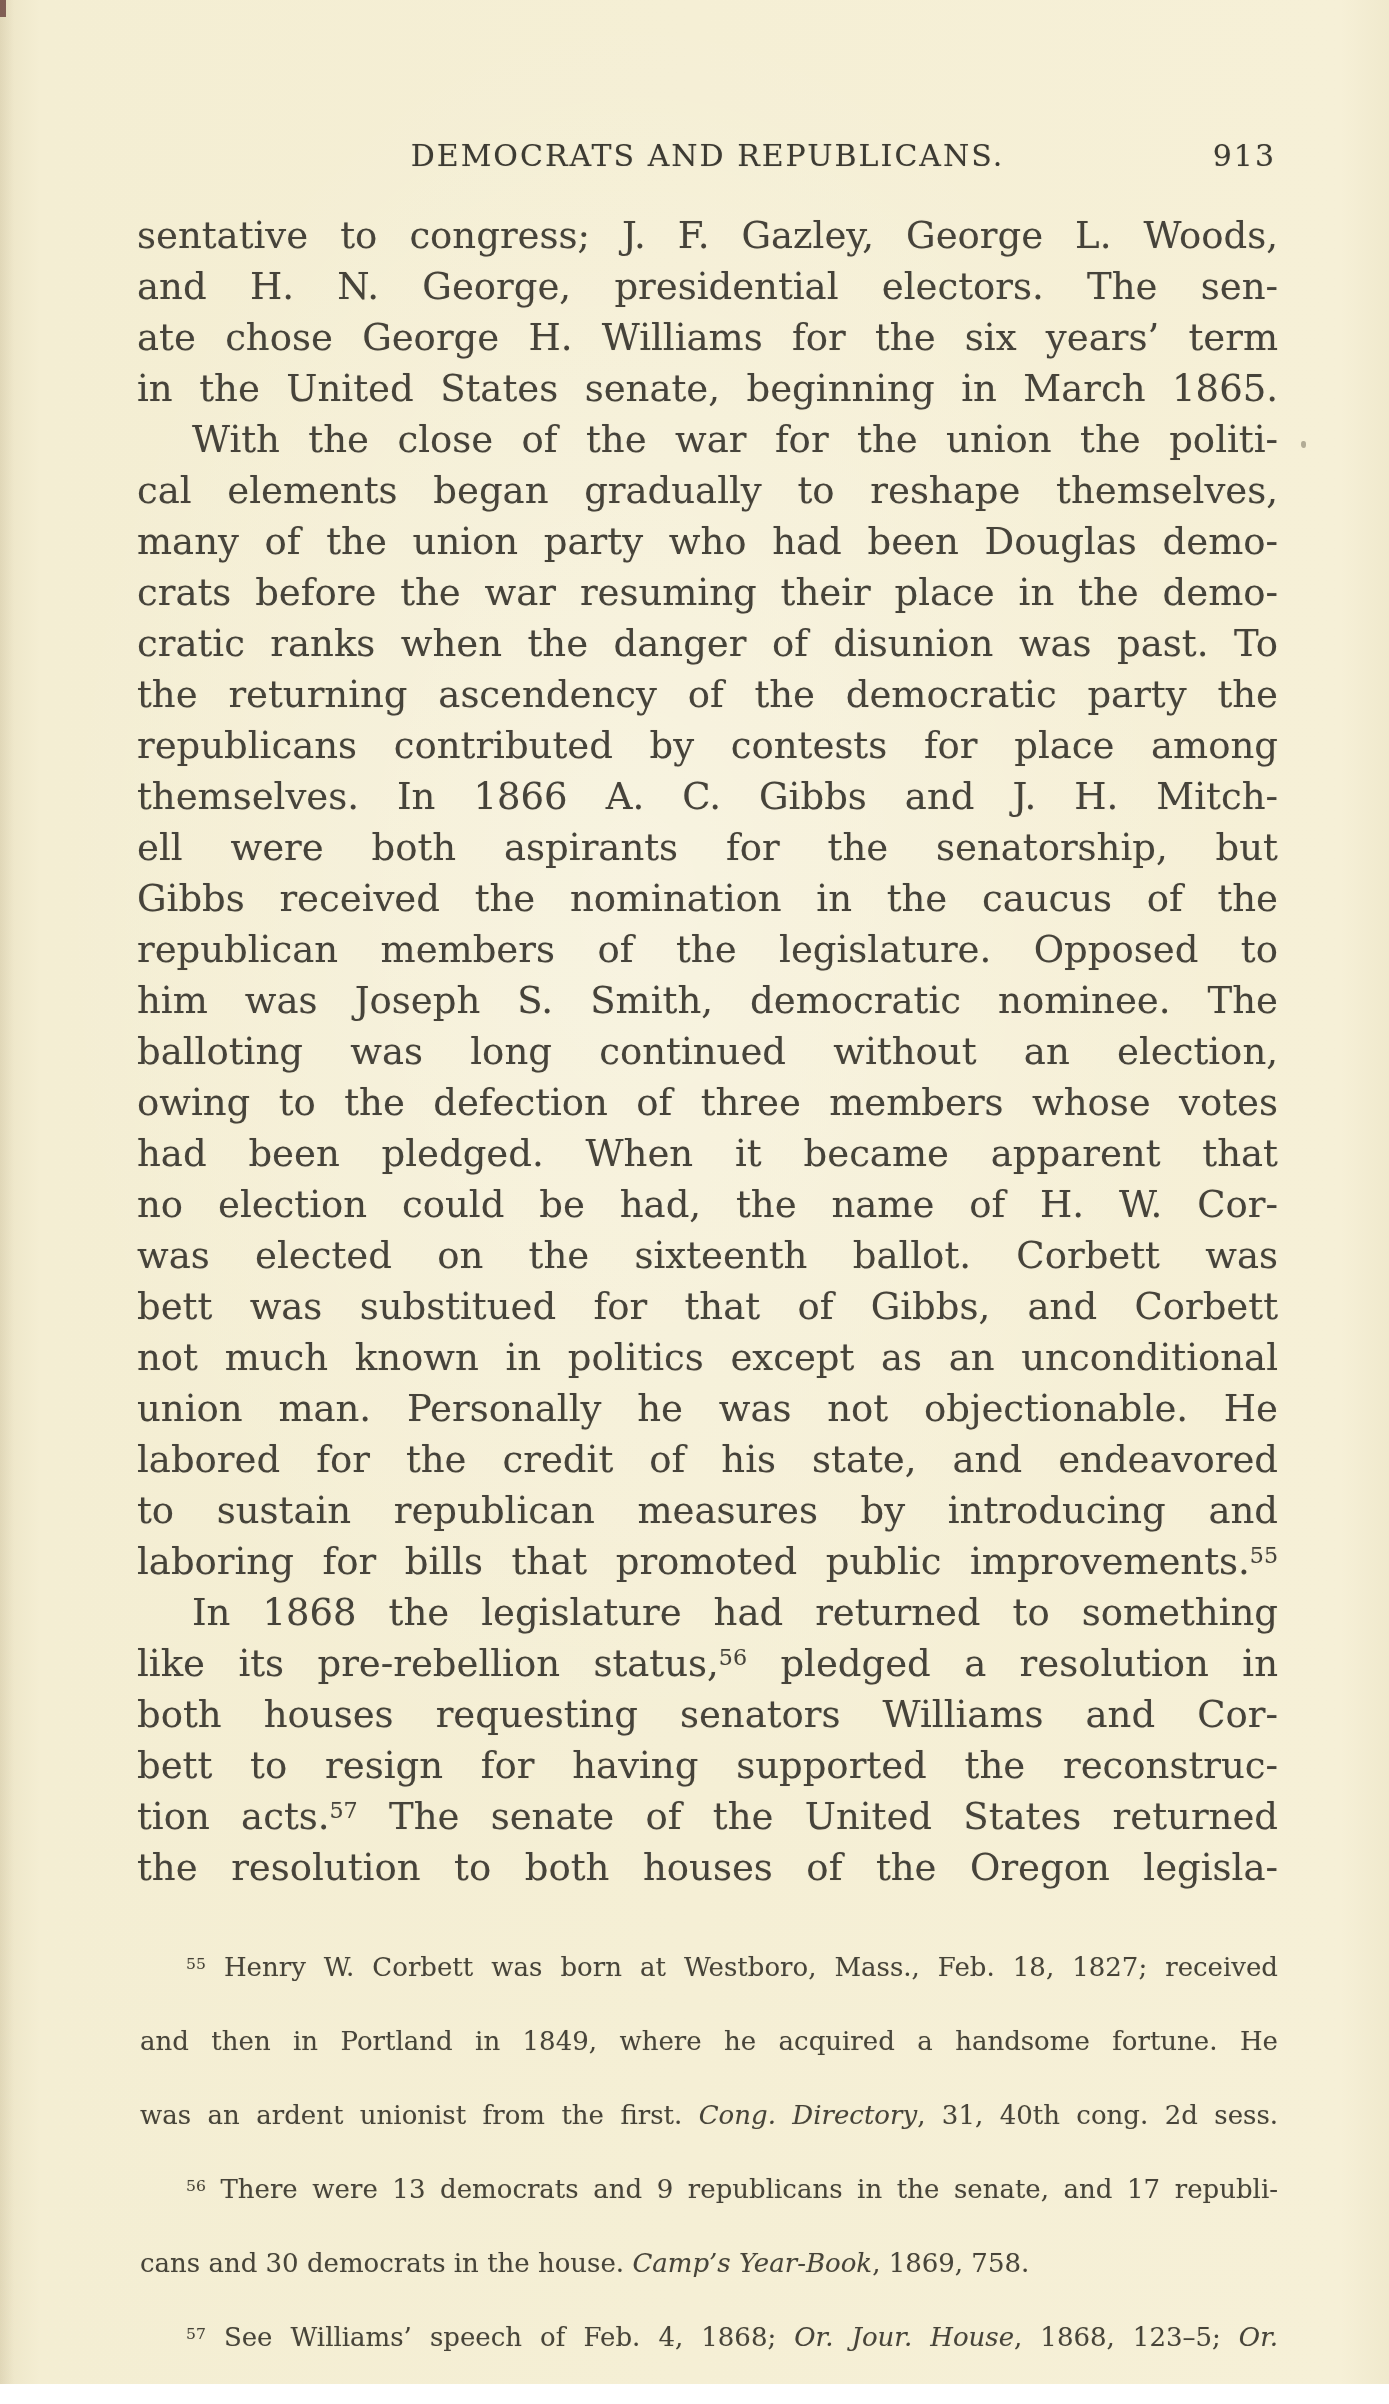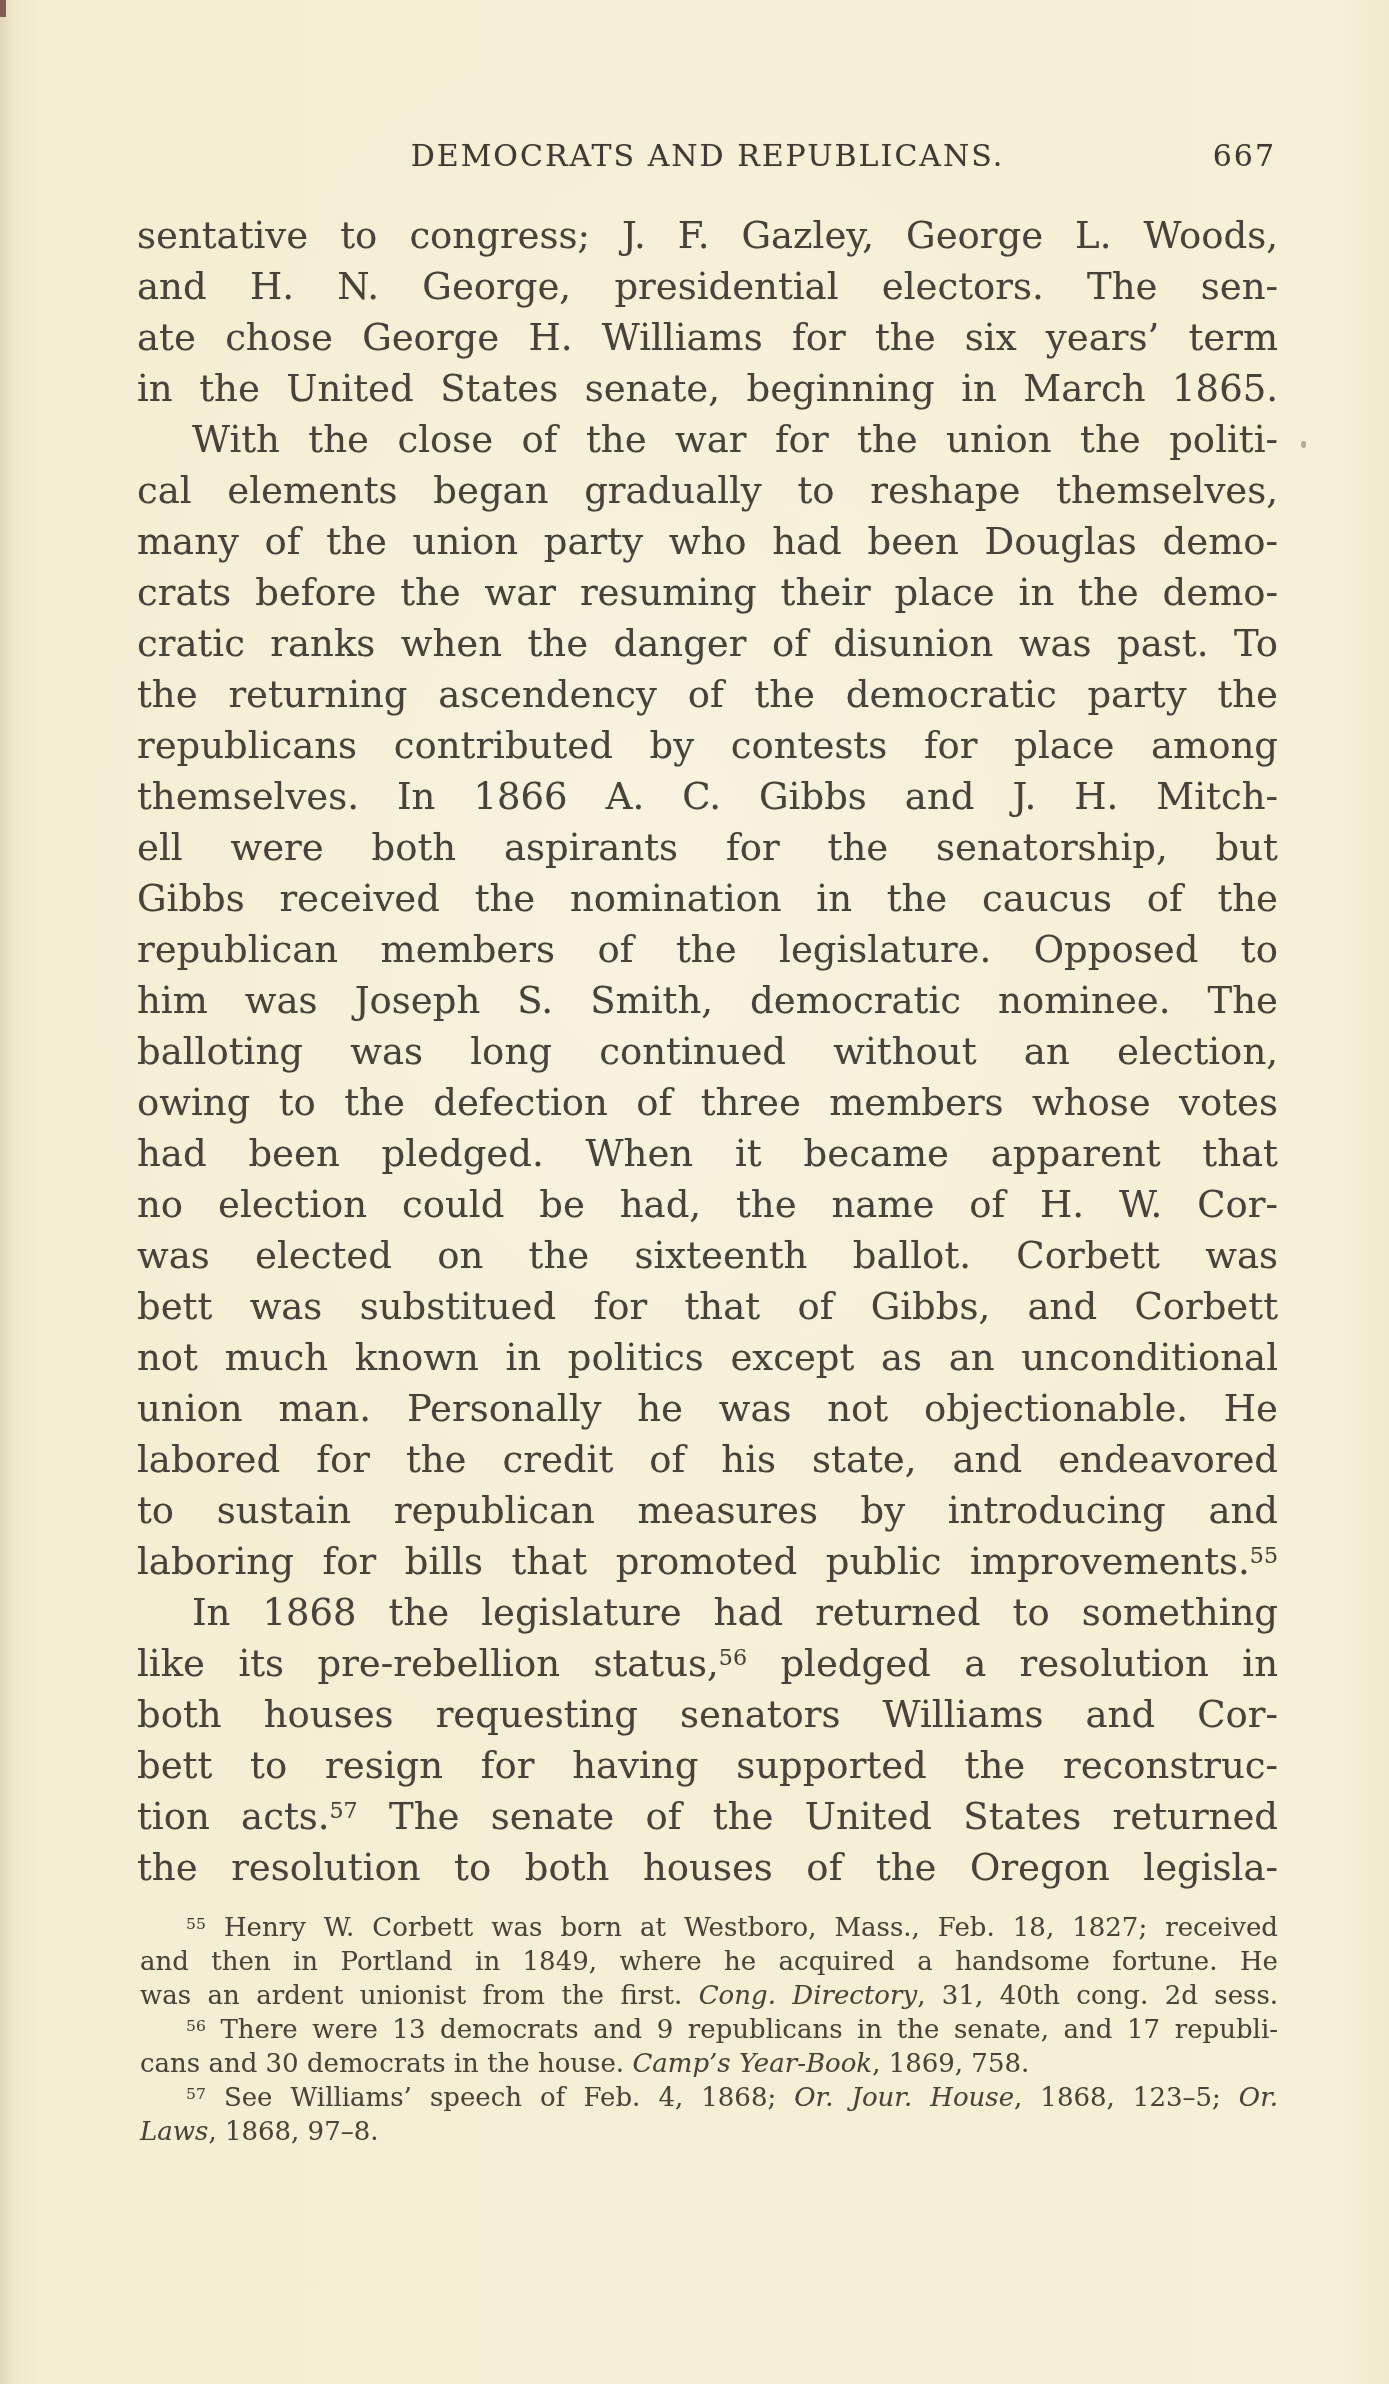--- a/index.html
+++ b/index.html
@@ -49,42 +49,42 @@
     position:relative;top:-0.48em;vertical-align:baseline;
     letter-spacing:0;
   }
   .footnote-block{
     position:absolute;left:140px;top:1910px;width:1138px;
     font-size:26px;line-height:34px;color:var(--ink_footnote,#474439);
     text-shadow:0 0 1px rgba(90,85,70,.22);
   }
   .fl{
     text-align:justify;text-align-last:justify;
-    height:34px;overflow:visible;
+    height:34px;overflow:visible;margin-top:40px;
   }
   .fl.fn-indent{text-indent:46px;}
   .fl.no-just{text-align:right;text-align-last:left;}
   .fl i{font-style:italic;}
   .speck{
     position:absolute;left:1301px;top:441px;width:5px;height:7px;
     border-radius:50% 50% 50% 60%;
     background:rgba(95,88,72,.45);
   }
 </style>
 </head>
 <body>
 
 <div class="page">
   <div class="binding-shadow"></div>
   <div class="edge-shade"></div>
   <div class="speck"></div>
 
   <div class="header-row">
     <div class="header-title">DEMOCRATS AND REPUBLICANS.</div>
-    <div class="page-num">667</div>
+    <div class="page-num">913</div>
   </div>
 
   <div class="body-block">
     <div class="bl"><span>sentative to congress; J. F. Gazley, George L. Woods,</span></div>
     <div class="bl"><span>and H. N. George, presidential electors.  The sen-</span></div>
     <div class="bl"><span>ate chose George H. Williams for the six years’ term</span></div>
     <div class="bl"><span>in the United States senate, beginning in March 1865.</span></div>
     <div class="bl indent"><span>With the close of the war for the union the politi-</span></div>
     <div class="bl"><span>cal elements began gradually to reshape themselves,</span></div>
     <div class="bl"><span>many of the union party who had been Douglas demo-</span></div>

